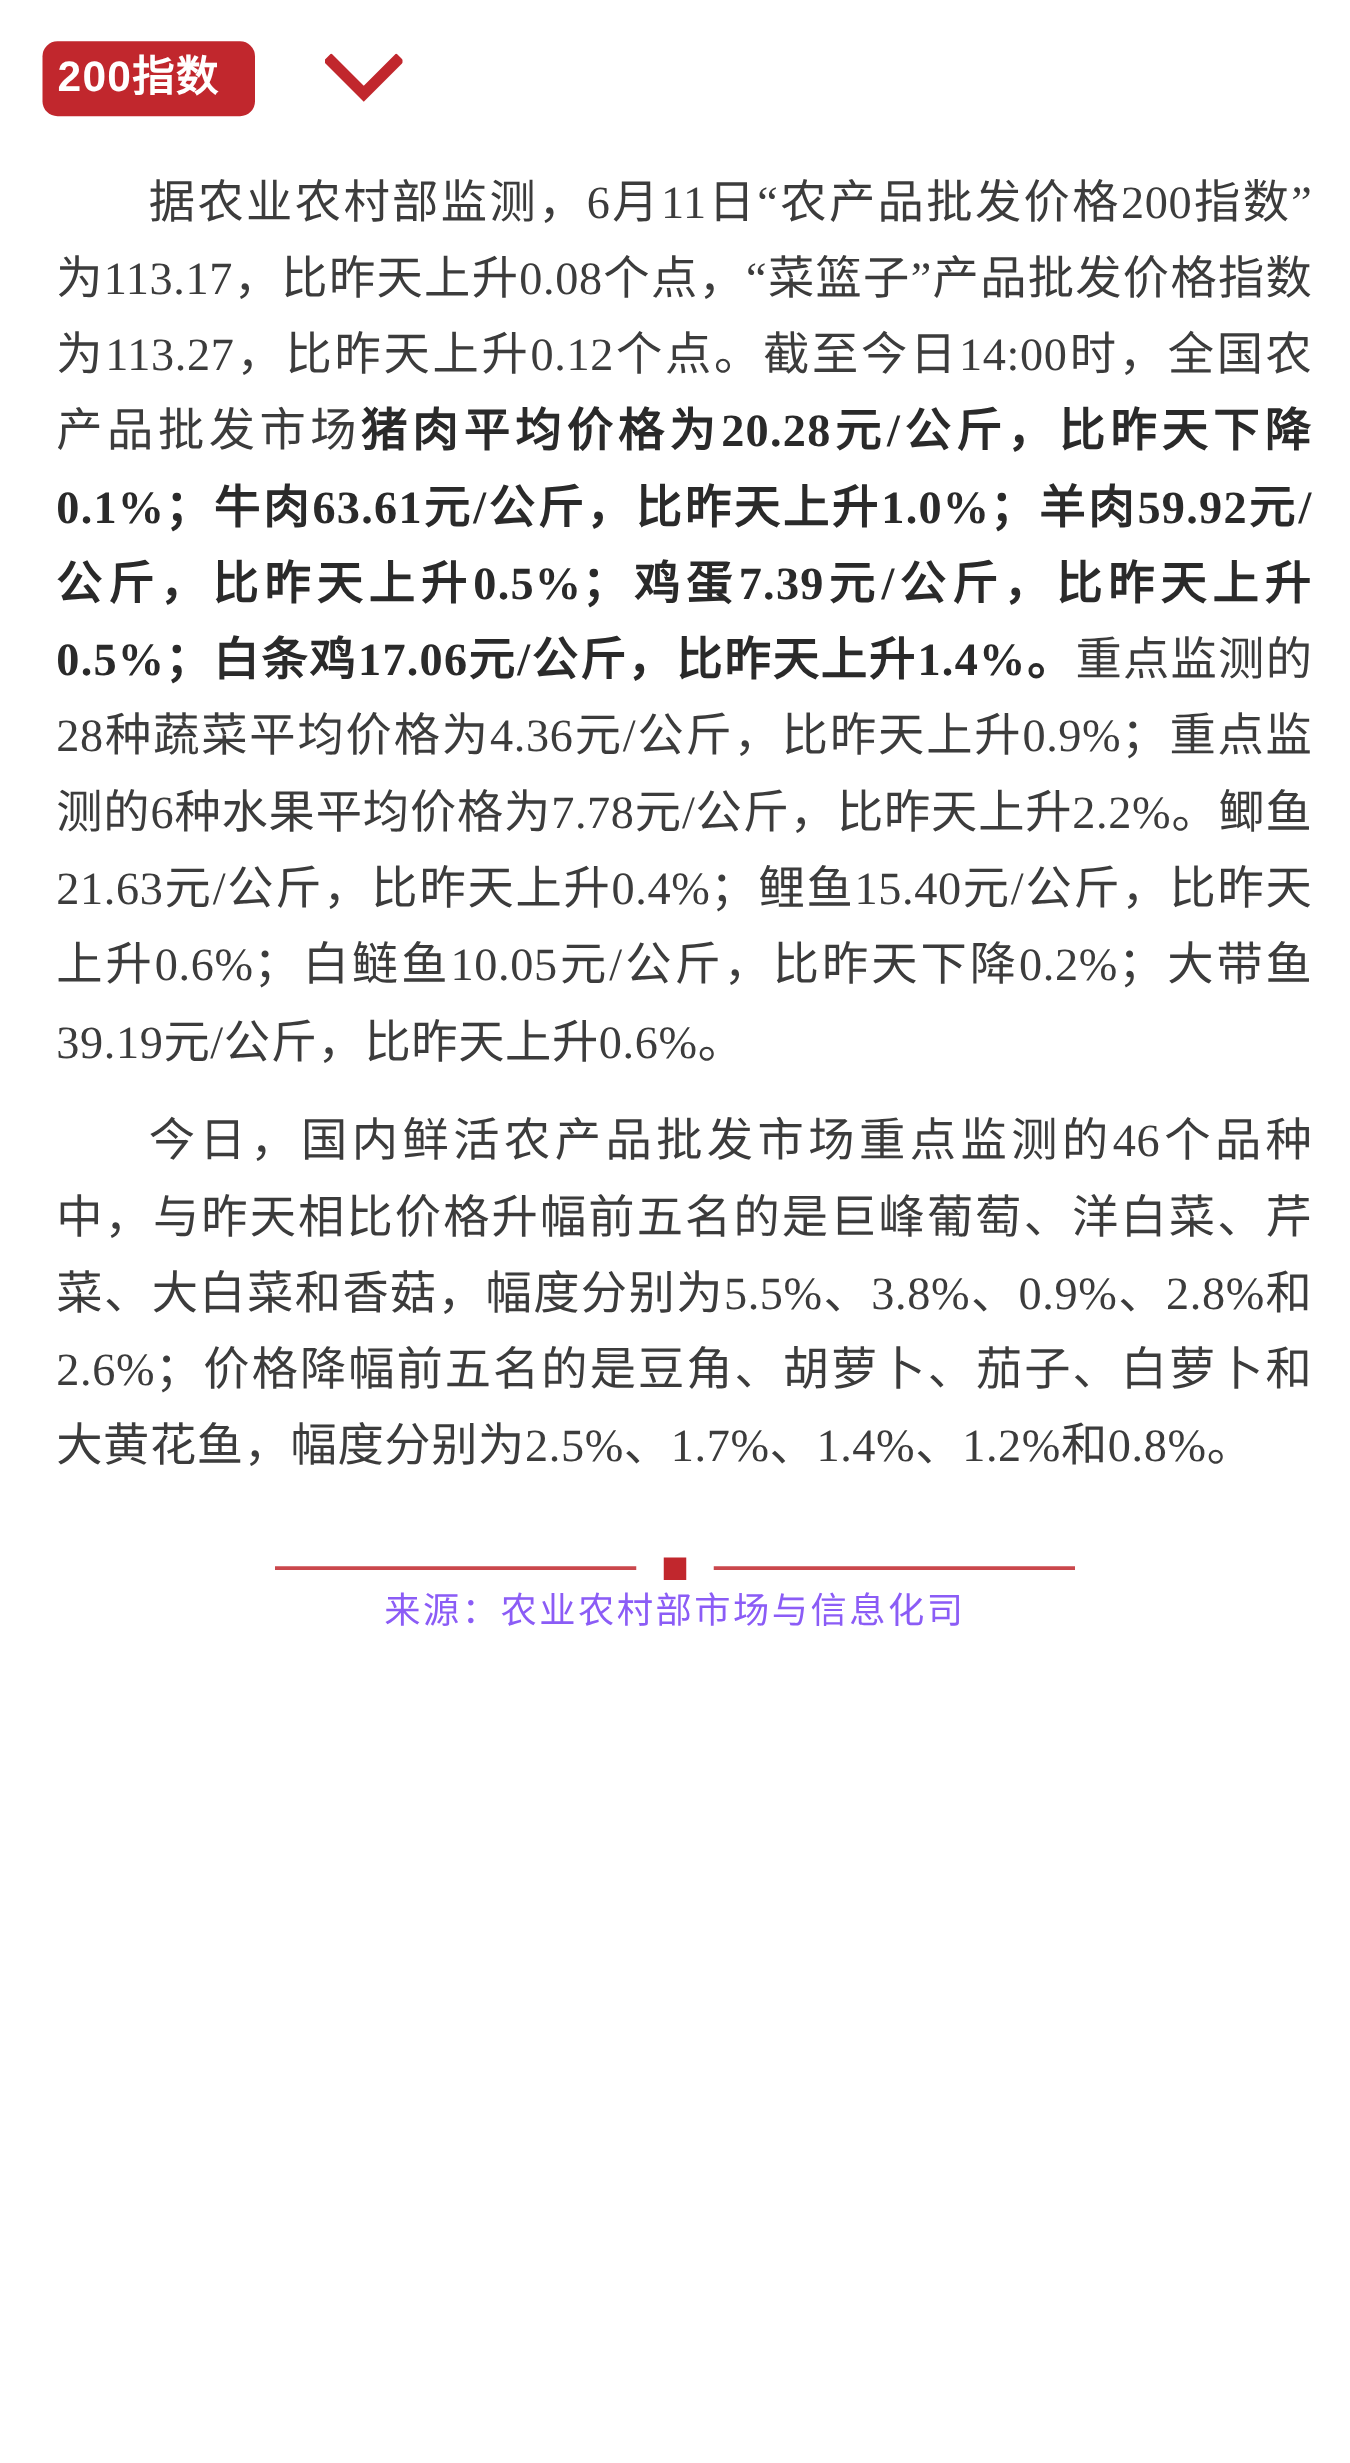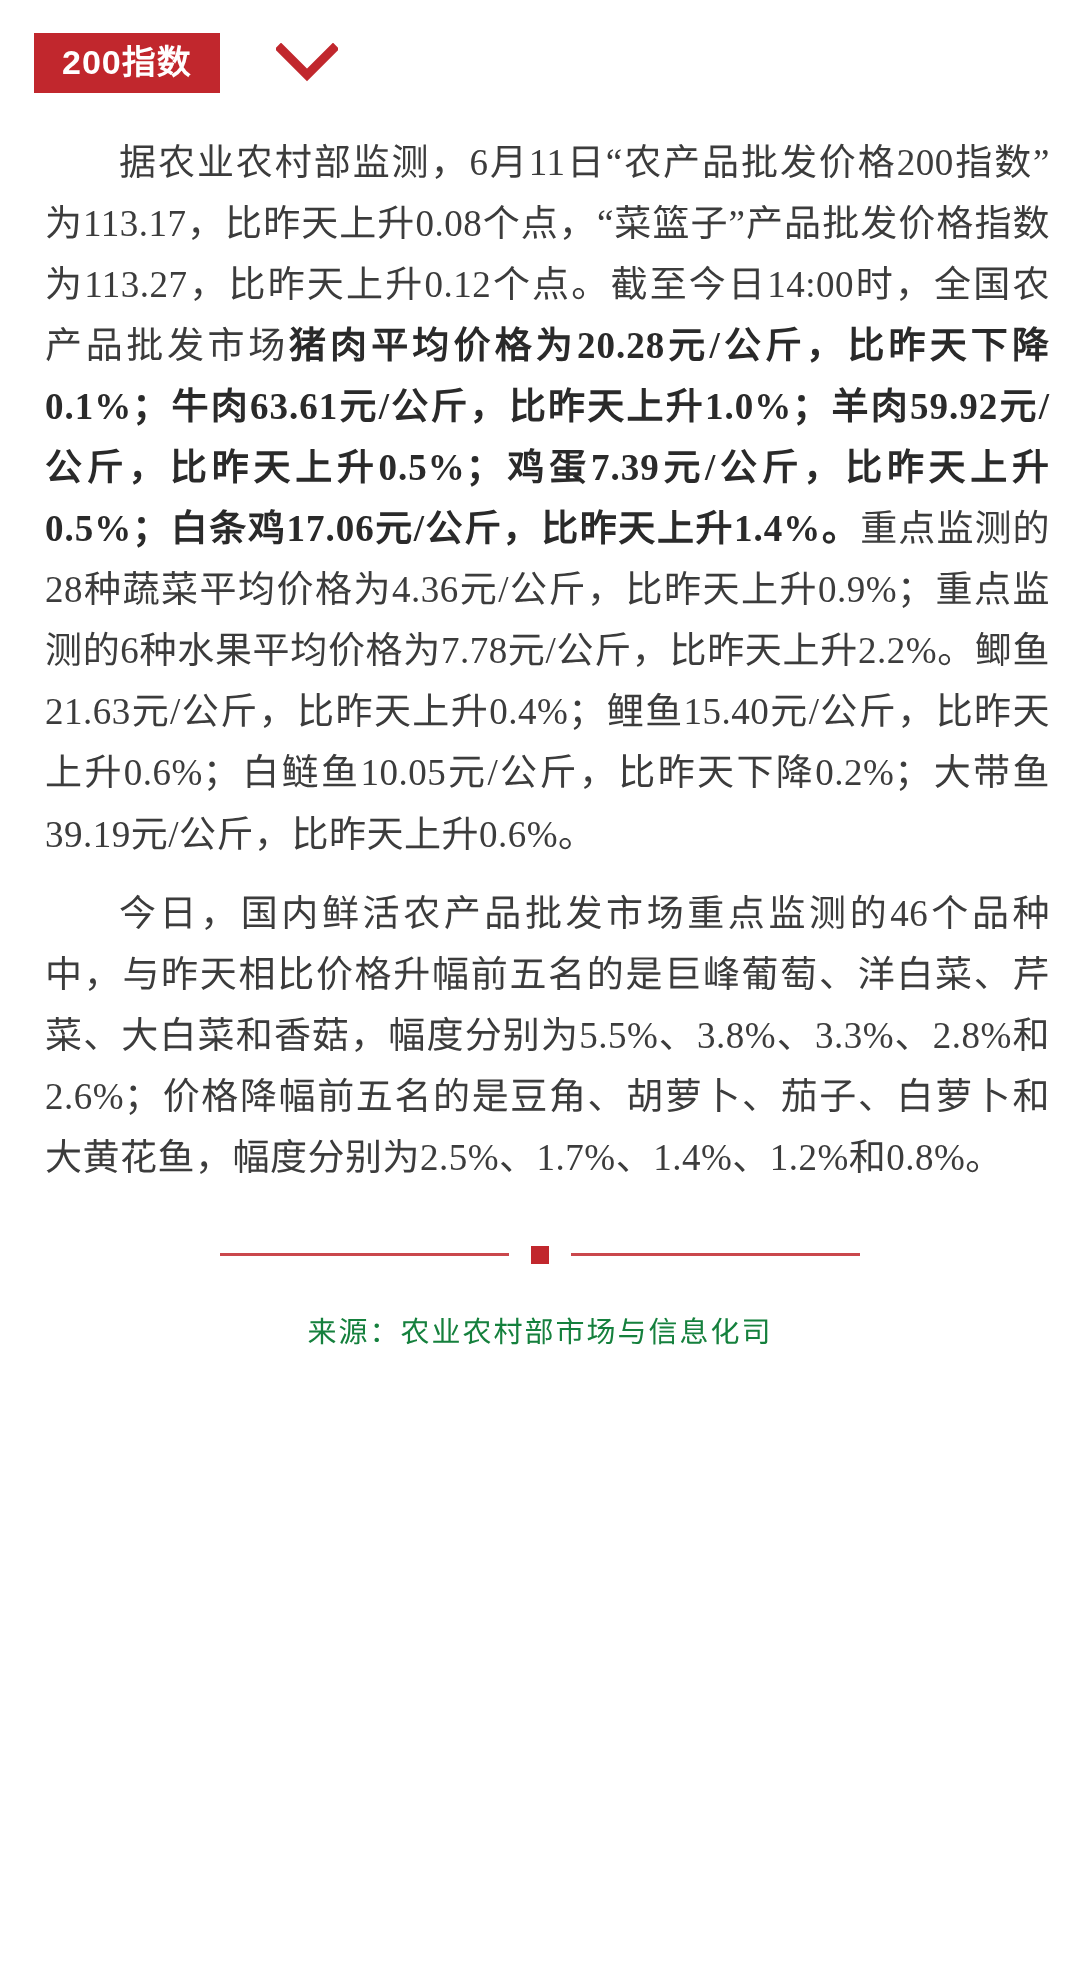--- a/index.html
+++ b/index.html
@@ -30,24 +30,24 @@
     padding: 30px 0 0 34px;
     height: 96px;
     box-sizing: border-box;
   }
   .tag {
     background: #c1272d;
     color: #ffffff;
     font-size: 34px;
     font-weight: bold;
     letter-spacing: 1px;
-    padding: 12px 28px 14px 28px;
+    padding: 12px 28px 14px 12px;
     line-height: 1;
     display: inline-block;
-    border-radius: 0;
+    border-radius: 12px;
   }
   .chevron {
     margin-left: 56px;
     display: inline-flex;
     align-items: center;
     justify-content: center;
   }
 
   
   .content {
@@ -91,24 +91,23 @@
     width: 18px;
     height: 18px;
     background: #c1272d;
     margin: 0 22px;
     flex: 0 0 auto;
   }
 
   
   .source {
     text-align: center;
-    margin-top: 44px;
     padding-bottom: 48px;
     font-size: 29px;
-    color: #15803d;
+    color: #8b5cf6;
     letter-spacing: 2px;
     font-family: "Liberation Sans", "DejaVu Sans", sans-serif;
   }
 </style>
 </head>
 <body>
 
 <div class="page">
 
   <div class="header">
@@ -116,21 +115,21 @@
     <span class="chevron">
       <svg width="62" height="40" viewBox="0 0 62 40" xmlns="http://www.w3.org/2000/svg" aria-hidden="true">
         <path d="M5 6 L31 32 L57 6" fill="none" stroke="#c1272d" stroke-width="9" stroke-linecap="square"></path>
       </svg>
     </span>
   </div>
 
   <div class="content">
     <p class="para"><span>据农业农村部监测，6月11日“农产品批发价格200指数”为113.17，比昨天上升0.08个点，“菜篮子”产品批发价格指数为113.27，比昨天上升0.12个点。截至今日14:00时，全国农产品批发市场</span><span class="emph">猪肉平均价格为20.28元/公斤，比昨天下降0.1%；牛肉63.61元/公斤，比昨天上升1.0%；羊肉59.92元/公斤，比昨天上升0.5%；鸡蛋7.39元/公斤，比昨天上升0.5%；白条鸡17.06元/公斤，比昨天上升1.4%。</span><span>重点监测的28种蔬菜平均价格为4.36元/公斤，比昨天上升0.9%；重点监测的6种水果平均价格为7.78元/公斤，比昨天上升2.2%。鲫鱼21.63元/公斤，比昨天上升0.4%；鲤鱼15.40元/公斤，比昨天上升0.6%；白鲢鱼10.05元/公斤，比昨天下降0.2%；大带鱼39.19元/公斤，比昨天上升0.6%。</span></p>
 
-    <p class="para second">今日，国内鲜活农产品批发市场重点监测的46个品种中，与昨天相比价格升幅前五名的是巨峰葡萄、洋白菜、芹菜、大白菜和香菇，幅度分别为5.5%、3.8%、3.3%、2.8%和2.6%；价格降幅前五名的是豆角、胡萝卜、茄子、白萝卜和大黄花鱼，幅度分别为2.5%、1.7%、1.4%、1.2%和0.8%。</p>
+    <p class="para second">今日，国内鲜活农产品批发市场重点监测的46个品种中，与昨天相比价格升幅前五名的是巨峰葡萄、洋白菜、芹菜、大白菜和香菇，幅度分别为5.5%、3.8%、0.9%、2.8%和2.6%；价格降幅前五名的是豆角、胡萝卜、茄子、白萝卜和大黄花鱼，幅度分别为2.5%、1.7%、1.4%、1.2%和0.8%。</p>
   </div>
 
   <div class="divider">
     <span class="line"></span>
     <span class="dot"></span>
     <span class="line"></span>
   </div>
 
   <div class="source">来源：农业农村部市场与信息化司</div>
 

